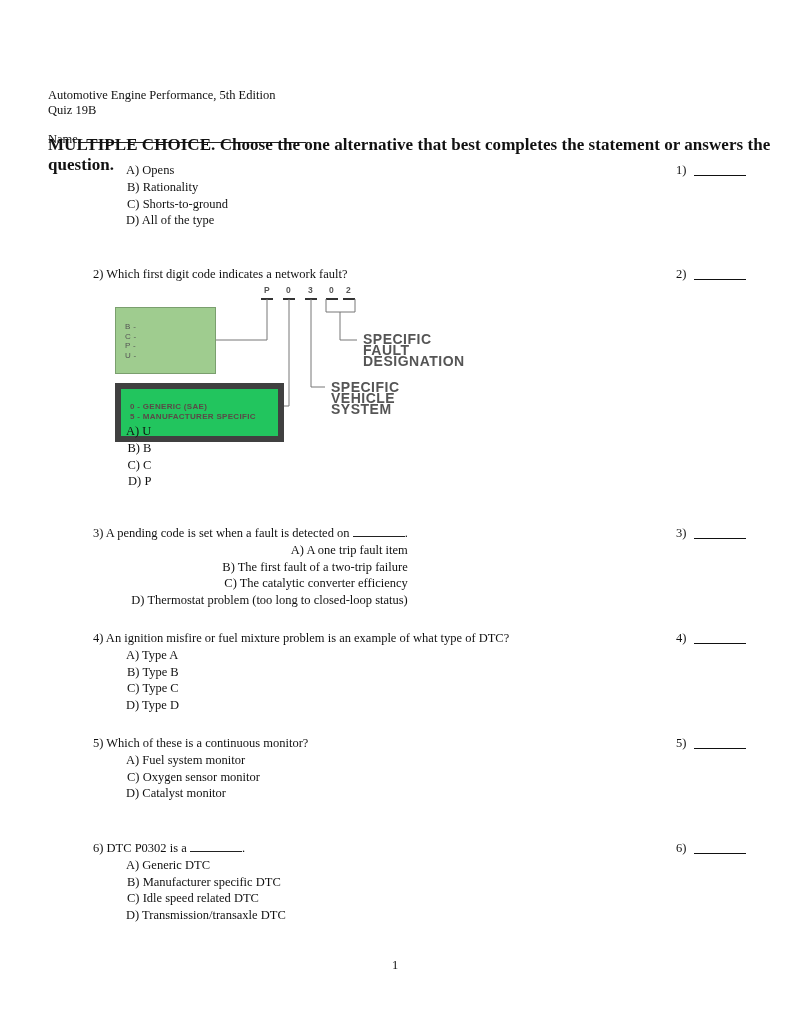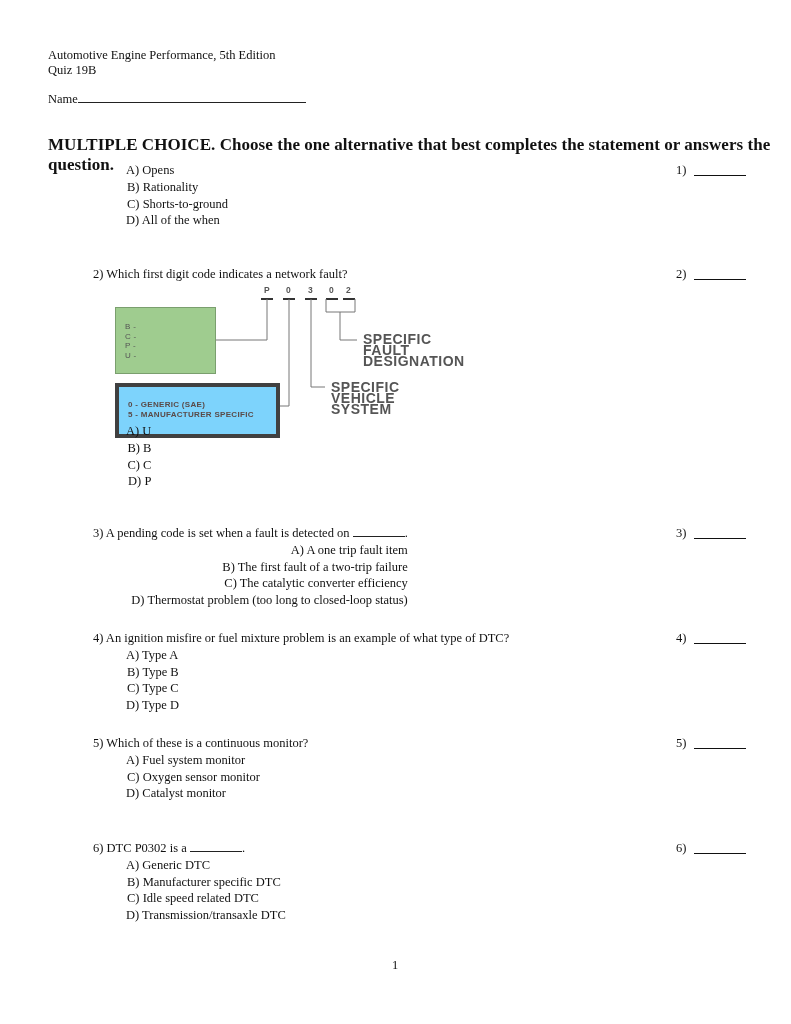--- a/index.html
+++ b/index.html
@@ -1,34 +1,34 @@
 <!DOCTYPE html>
 <html><head>
 <meta charset="utf-8">
 <style>
   html, body { margin: 0; padding: 0; background: #ffffff; }
   body { width: 791px; height: 1024px; position: relative; overflow: hidden;
          font-family: "Liberation Serif", "DejaVu Serif", serif; color: #111; }
   .abs { position: absolute; }
-  .hdr { left: 48px; font-size: 12.5px; line-height: 15px; }
+  .hdr { left: 48px; font-size: 12.5px; line-height: 15px; margin-top: 40px; }
   .name-line { display: inline-block; width: 228px; border-bottom: 1px solid #222; height: 11px; vertical-align: baseline; }
   .instructions { left: 48px; top: 135px; font-size: 17px; font-weight: bold; letter-spacing: 0.05px; }
   .q { left: 93px; font-size: 12.5px; line-height: 16.8px; }
   .q .stem { white-space: nowrap; }
   .q .opt { padding-left: 33px; white-space: nowrap; }
   .q .opt.b { padding-left: 34px; }
   .blank { display: inline-block; width: 52px; border-bottom: 1px solid #222; height: 10px; }
   .ans { left: 676px; font-size: 12.5px; white-space: nowrap; }
   .ans .num { display: inline-block; width: 18px; }
   .ans .line { display: inline-block; width: 52px; border-bottom: 1.5px solid #111; margin-left: 0px; vertical-align: -2px; height: 10px; }
   .page-num { left: 392px; top: 958px; font-size: 12.5px; }
   
   .diagram { left: 115px; top: 285px; width: 340px; height: 150px; font-family: "Liberation Sans", "DejaVu Sans", sans-serif; }
   .box-green { position: absolute; left: 0; top: 22px; width: 99px; height: 65px; background: #9fcc8f; border: 1px solid #7a9f6e; }
-  .box-red { position: absolute; left: 0; top: 98px; width: 157px; height: 47px; background: #7dd3fc; border: 4px solid #404040; }
+  .box-red { position: absolute; left: 0; top: 98px; width: 157px; height: 47px; background: #22c55e; border: 6px solid #404040; }
   .box-green .lines, .box-red .lines { position: absolute; left: 9px; font-size: 8px; color: #555; line-height: 9.5px; letter-spacing: 0.3px; }
   .box-green .lines { top: 14px; }
   .box-red .lines { top: 13px; font-weight: bold; color: #5a4a48; }
   .digit { position: absolute; top: 0; font-size: 8.5px; color: #555; font-weight: bold; }
   .label { position: absolute; font-size: 14px; color: #555; font-weight: bold; letter-spacing: 0.5px; line-height: 11px; }
 </style>
 </head>
 <body>
 
 <div class="abs hdr" style="top:48px;">Automotive Engine Performance, 5th Edition</div>
@@ -36,21 +36,21 @@
 <div class="abs hdr" style="top:91px;">
   <span>Name</span><span class="name-line"></span>
 </div>
 
 <div class="abs instructions">MULTIPLE CHOICE.  Choose the one alternative that best completes the statement or answers the question.</div>
 
 <div class="abs q" style="top:162px;">
   <div class="opt">A) Opens</div>
   <div class="opt b">B) Rationality</div>
   <div class="opt b">C) Shorts-to-ground</div>
-  <div class="opt">D) All of the when</div>
+  <div class="opt">D) All of the type</div>
 </div>
 <div class="abs ans" style="top:163px;"><span class="num">1)</span><span class="line"></span></div>
 
 <div class="abs q" style="top:266px;">
   <div class="stem">2) Which first digit code indicates a network fault?</div>
 </div>
 <div class="abs ans" style="top:267px;"><span class="num">2)</span><span class="line"></span></div>
 
 <div class="abs diagram">
   <svg width="340" height="150" style="position:absolute;left:0;top:0;">

